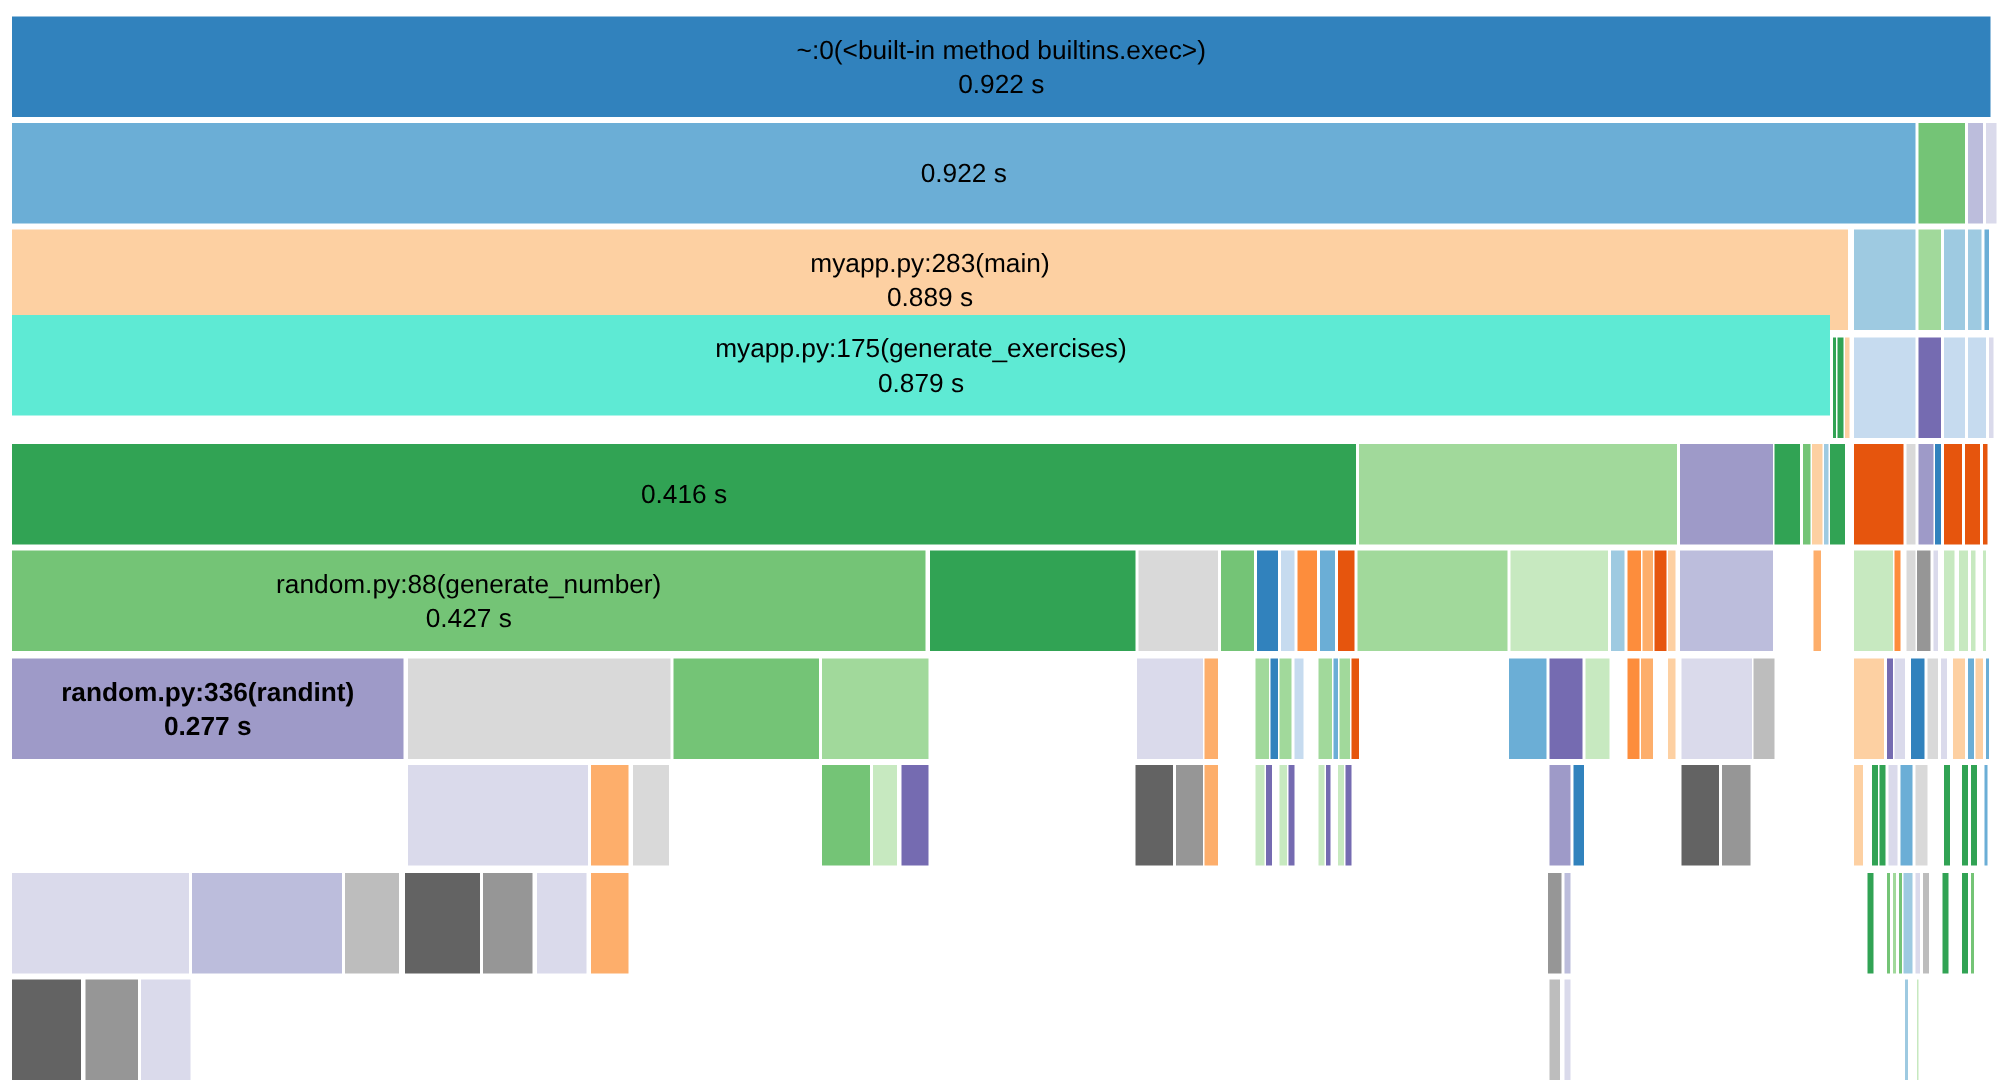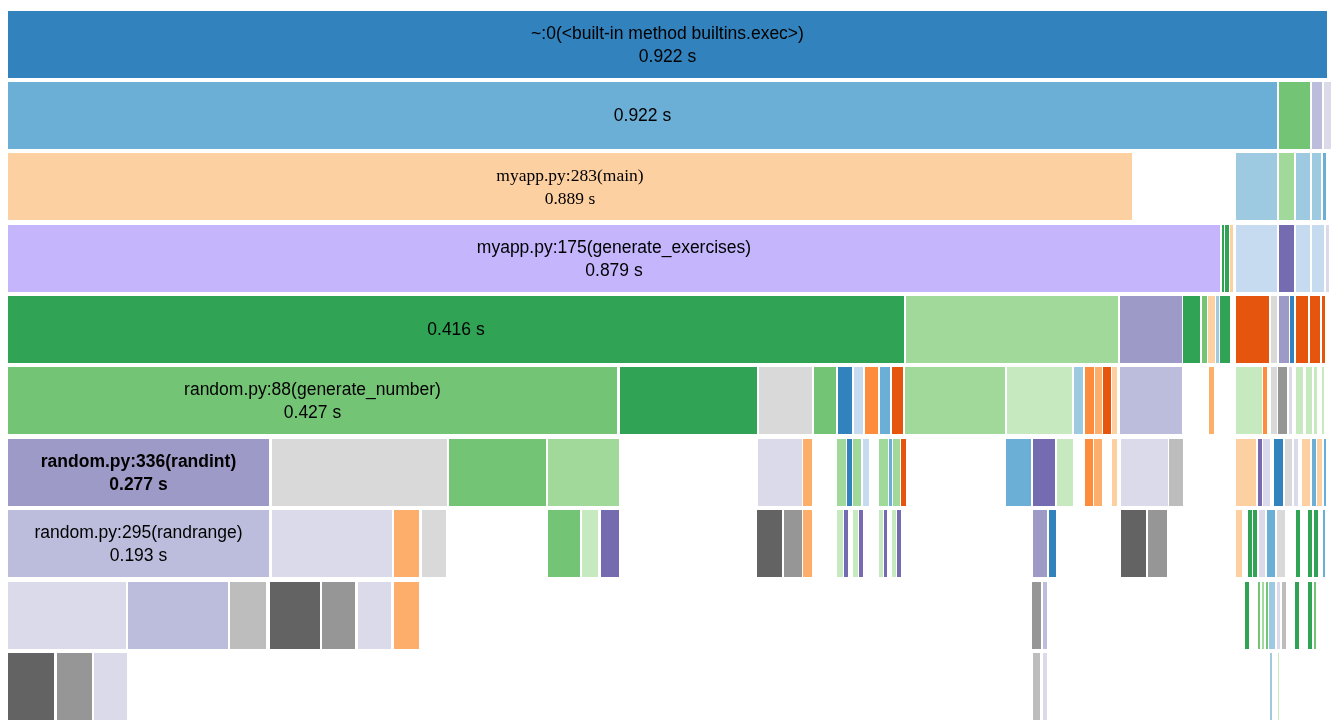--- a/index.html
+++ b/index.html
@@ -40,30 +40,30 @@
     <div class="frame" title="~:0(&lt;built-in method builtins.exec&gt;) 0.922 s" style="left: 8px; top: 11px; width: 1319px; height: 67px; background: rgb(49, 130, 189);">
       <div class="lbl">~:0(&lt;built-in method builtins.exec&gt;)</div>
       <div class="tm">0.922 s</div>
     </div>
     <div class="frame" title="myapp.py:1(&lt;module&gt;) 0.922 s" style="left: 8px; top: 82px; width: 1269px; height: 67px; background: rgb(107, 174, 214);">
       <div class="tm">0.922 s</div>
     </div>
     <div class="frame" style="left: 1279px; top: 82px; width: 31px; height: 67px; background: rgb(116, 196, 118);"></div>
     <div class="frame" style="left: 1312px; top: 82px; width: 10px; height: 67px; background: rgb(188, 189, 220);"></div>
     <div class="frame" style="left: 1324px; top: 82px; width: 7px; height: 67px; background: rgb(218, 218, 235);"></div>
-    <div class="frame" title="myapp.py:283(main) 0.889 s" style="left: 8px; top: 153px; width: 1124px; height: 67px; background: rgb(253, 208, 162); font-family: Liberation Serif, serif;">
+    <div class="frame" title="myapp.py:283(main) 0.889 s" style="left: 8px; top: 153px; width: 1224px; height: 67px; background: rgb(253, 208, 162);">
       <div class="lbl">myapp.py:283(main)</div>
       <div class="tm">0.889 s</div>
     </div>
     <div class="frame" style="left: 1236px; top: 153px; width: 41px; height: 67px; background: rgb(158, 202, 225);"></div>
     <div class="frame" style="left: 1279px; top: 153px; width: 15px; height: 67px; background: rgb(161, 217, 155);"></div>
     <div class="frame" style="left: 1296px; top: 153px; width: 14px; height: 67px; background: rgb(158, 202, 225);"></div>
     <div class="frame" style="left: 1312px; top: 153px; width: 9px; height: 67px; background: rgb(158, 202, 225);"></div>
     <div class="frame" style="left: 1323px; top: 153px; width: 3px; height: 67px; background: rgb(107, 174, 214);"></div>
-    <div class="frame" title="myapp.py:175(generate_exercises) 0.879 s" style="left: 8px; top: 225px; width: 1212px; height: 67px; background: #c4b5fd;">
+    <div class="frame" title="myapp.py:175(generate_exercises) 0.879 s" style="left: 8px; top: 210px; width: 1212px; height: 67px; background: #5eead4;">
       <div class="lbl">myapp.py:175(generate_exercises)</div>
       <div class="tm">0.879 s</div>
     </div>
     <div class="frame" style="left: 1222px; top: 225px; width: 2px; height: 67px; background: rgb(49, 163, 84);"></div>
     <div class="frame" style="left: 1225px; top: 225px; width: 4px; height: 67px; background: rgb(49, 163, 84);"></div>
     <div class="frame" style="left: 1230px; top: 225px; width: 3px; height: 67px; background: rgb(253, 208, 162);"></div>
     <div class="frame" style="left: 1236px; top: 225px; width: 41px; height: 67px; background: rgb(198, 219, 239);"></div>
     <div class="frame" style="left: 1279px; top: 225px; width: 15px; height: 67px; background: rgb(117, 107, 177);"></div>
     <div class="frame" style="left: 1296px; top: 225px; width: 14px; height: 67px; background: rgb(198, 219, 239);"></div>
     <div class="frame" style="left: 1312px; top: 225px; width: 12px; height: 67px; background: rgb(198, 219, 239);"></div>
@@ -143,24 +143,20 @@
     <div class="frame" style="left: 1236px; top: 439px; width: 20px; height: 67px; background: rgb(253, 208, 162);"></div>
     <div class="frame" style="left: 1258px; top: 439px; width: 4px; height: 67px; background: rgb(117, 107, 177);"></div>
     <div class="frame" style="left: 1263px; top: 439px; width: 7px; height: 67px; background: rgb(218, 218, 235);"></div>
     <div class="frame" style="left: 1274px; top: 439px; width: 9px; height: 67px; background: rgb(49, 130, 189);"></div>
     <div class="frame" style="left: 1285px; top: 439px; width: 7px; height: 67px; background: rgb(217, 217, 217);"></div>
     <div class="frame" style="left: 1294px; top: 439px; width: 4px; height: 67px; background: rgb(218, 218, 235);"></div>
     <div class="frame" style="left: 1302px; top: 439px; width: 8px; height: 67px; background: rgb(253, 208, 162);"></div>
     <div class="frame" style="left: 1312px; top: 439px; width: 4px; height: 67px; background: rgb(107, 174, 214);"></div>
     <div class="frame" style="left: 1317px; top: 439px; width: 5px; height: 67px; background: rgb(253, 208, 162);"></div>
     <div class="frame" style="left: 1324px; top: 439px; width: 2px; height: 67px; background: rgb(107, 174, 214);"></div>
-    <div class="frame" title="random.py:295(randrange) 0.193 s" style="left: 8px; top: 510px; width: 261px; height: 67px; background: rgb(188, 189, 220);">
-      <div class="lbl">random.py:295(randrange)</div>
-      <div class="tm">0.193 s</div>
-    </div>
     <div class="frame" style="left: 272px; top: 510px; width: 120px; height: 67px; background: rgb(218, 218, 235);"></div>
     <div class="frame" style="left: 394px; top: 510px; width: 25px; height: 67px; background: rgb(253, 174, 107);"></div>
     <div class="frame" style="left: 422px; top: 510px; width: 24px; height: 67px; background: rgb(217, 217, 217);"></div>
     <div class="frame" style="left: 548px; top: 510px; width: 32px; height: 67px; background: rgb(116, 196, 118);"></div>
     <div class="frame" style="left: 582px; top: 510px; width: 16px; height: 67px; background: rgb(199, 233, 192);"></div>
     <div class="frame" style="left: 601px; top: 510px; width: 18px; height: 67px; background: rgb(117, 107, 177);"></div>
     <div class="frame" style="left: 757px; top: 510px; width: 25px; height: 67px; background: rgb(99, 99, 99);"></div>
     <div class="frame" style="left: 784px; top: 510px; width: 18px; height: 67px; background: rgb(150, 150, 150);"></div>
     <div class="frame" style="left: 803px; top: 510px; width: 9px; height: 67px; background: rgb(253, 174, 107);"></div>
     <div class="frame" style="left: 837px; top: 510px; width: 6px; height: 67px; background: rgb(199, 233, 192);"></div>

